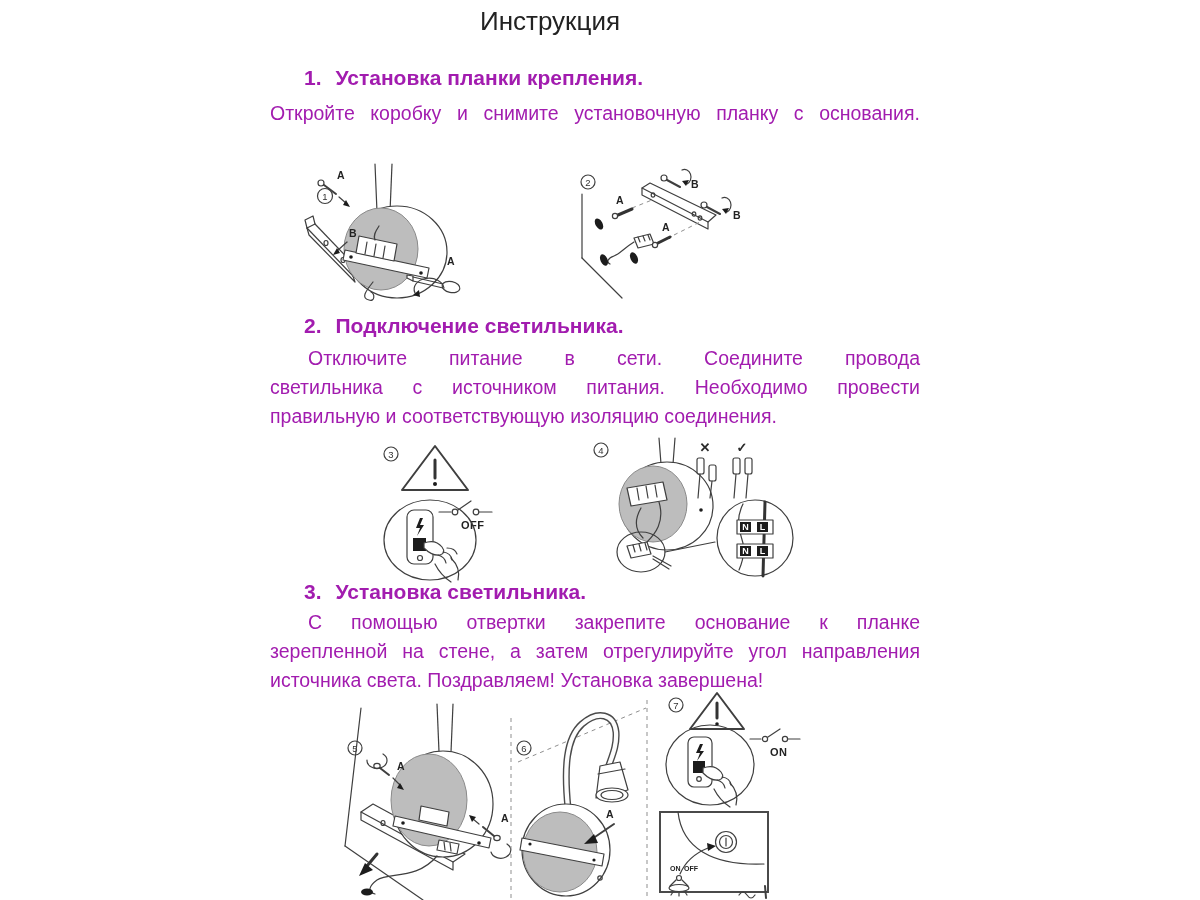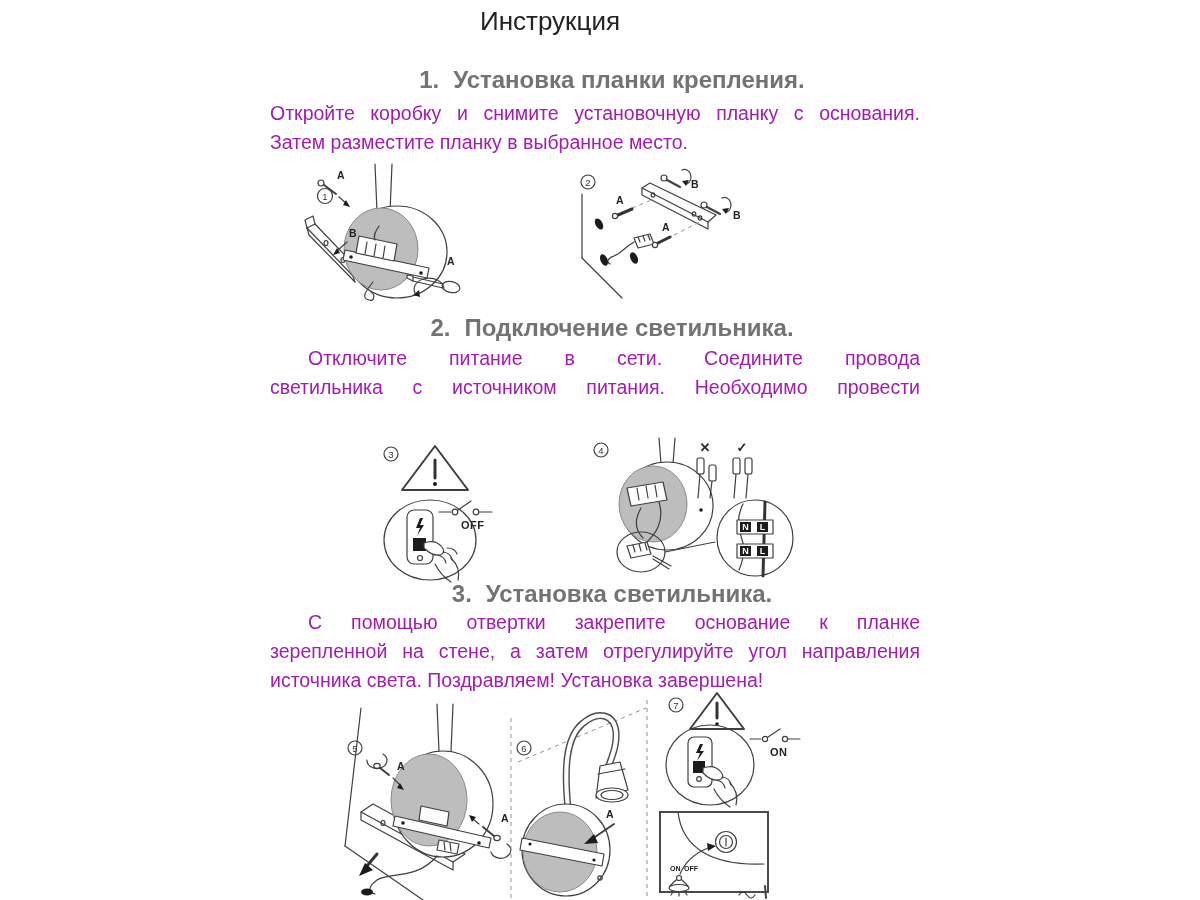--- a/index.html
+++ b/index.html
@@ -8,22 +8,22 @@
     background:#ffffff; color:#1d1d1d;
     font-family:"Liberation Sans", sans-serif;
     border-radius:22px;
   }
   .title {
     position:absolute; top:6px; left:270px; width:560px;
     font-size:26px; text-align:center; color:#222;
   }
   .heading {
     position:absolute; left:270px; width:650px;
-    font-size:24px; font-weight:bold; color:#737373;
-    padding-left:34px; box-sizing:border-box;text-align:center;
+    font-size:21px; font-weight:bold; color:#a21caf;
+    padding-left:34px; box-sizing:border-box;
   }
   .heading .hnum { margin-right:14px; }
   .line {
     position:absolute; left:270px; width:650px;
     font-size:19.5px; line-height:24px; color:#a21caf;
   }
   .j  { text-align:justify; text-align-last:justify; }
   .ind { padding-left:38px; box-sizing:border-box; }
   svg { position:absolute; overflow:visible; }
 
@@ -50,21 +50,20 @@
 <body>
 
 <div class="page">
 
   <div class="title">Инструкция</div>
 
   <div class="heading" style="top:66px">
     <span class="hnum">1.</span><span>Установка планки крепления.</span>
   </div>
   <div class="line j" style="top:101px">Откройте коробку и снимите установочную планку с основания.</div>
-  <div class="line" style="top:130px">Затем разместите планку в выбранное место.</div>
 
   <svg style="left:295px; top:164px" width="185" height="142" viewBox="0 0 185 142">
     <g>
       <circle class="s" cx="30" cy="32" r="7.5"></circle>
       <text class="num" x="30" y="35.5">1</text>
     </g>
     <g>
       <polygon class="sw" points="10,56 18,52 20,60 12,64"></polygon>
       <line class="s" x1="12" y1="64" x2="58" y2="112"></line>
       <line class="s" x1="20" y1="60" x2="66" y2="108"></line>
@@ -165,20 +164,21 @@
       <line class="dash" x1="104" y1="77" x2="132" y2="63"></line>
     </g>
     <text class="lbl" x="92" y="73">A</text>
   </svg>
 
   <div class="heading" style="top:314px">
     <span class="hnum">2.</span><span>Подключение светильника.</span>
   </div>
   <div class="line j" style="top:375px">светильника с источником питания. Необходимо провести</div>
   <div class="line j ind" style="top:346px">Отключите питание в сети. Соедините провода</div>
+  <div class="line" style="top:404px">правильную и соответствующую изоляцию соединения.</div>
 
   <svg style="left:375px; top:440px" width="140" height="140" viewBox="0 0 140 140">
     <g>
       <circle class="s" cx="16" cy="14" r="7"></circle>
       <text class="num" x="16" y="17.5">3</text>
     </g>
     <g>
       <path class="s2" d="M60,6 L93,50 L27,50 Z"></path>
       <line class="s3" x1="60" y1="20" x2="60" y2="38"></line>
       <circle class="sd" cx="60" cy="44" r="2"></circle>

